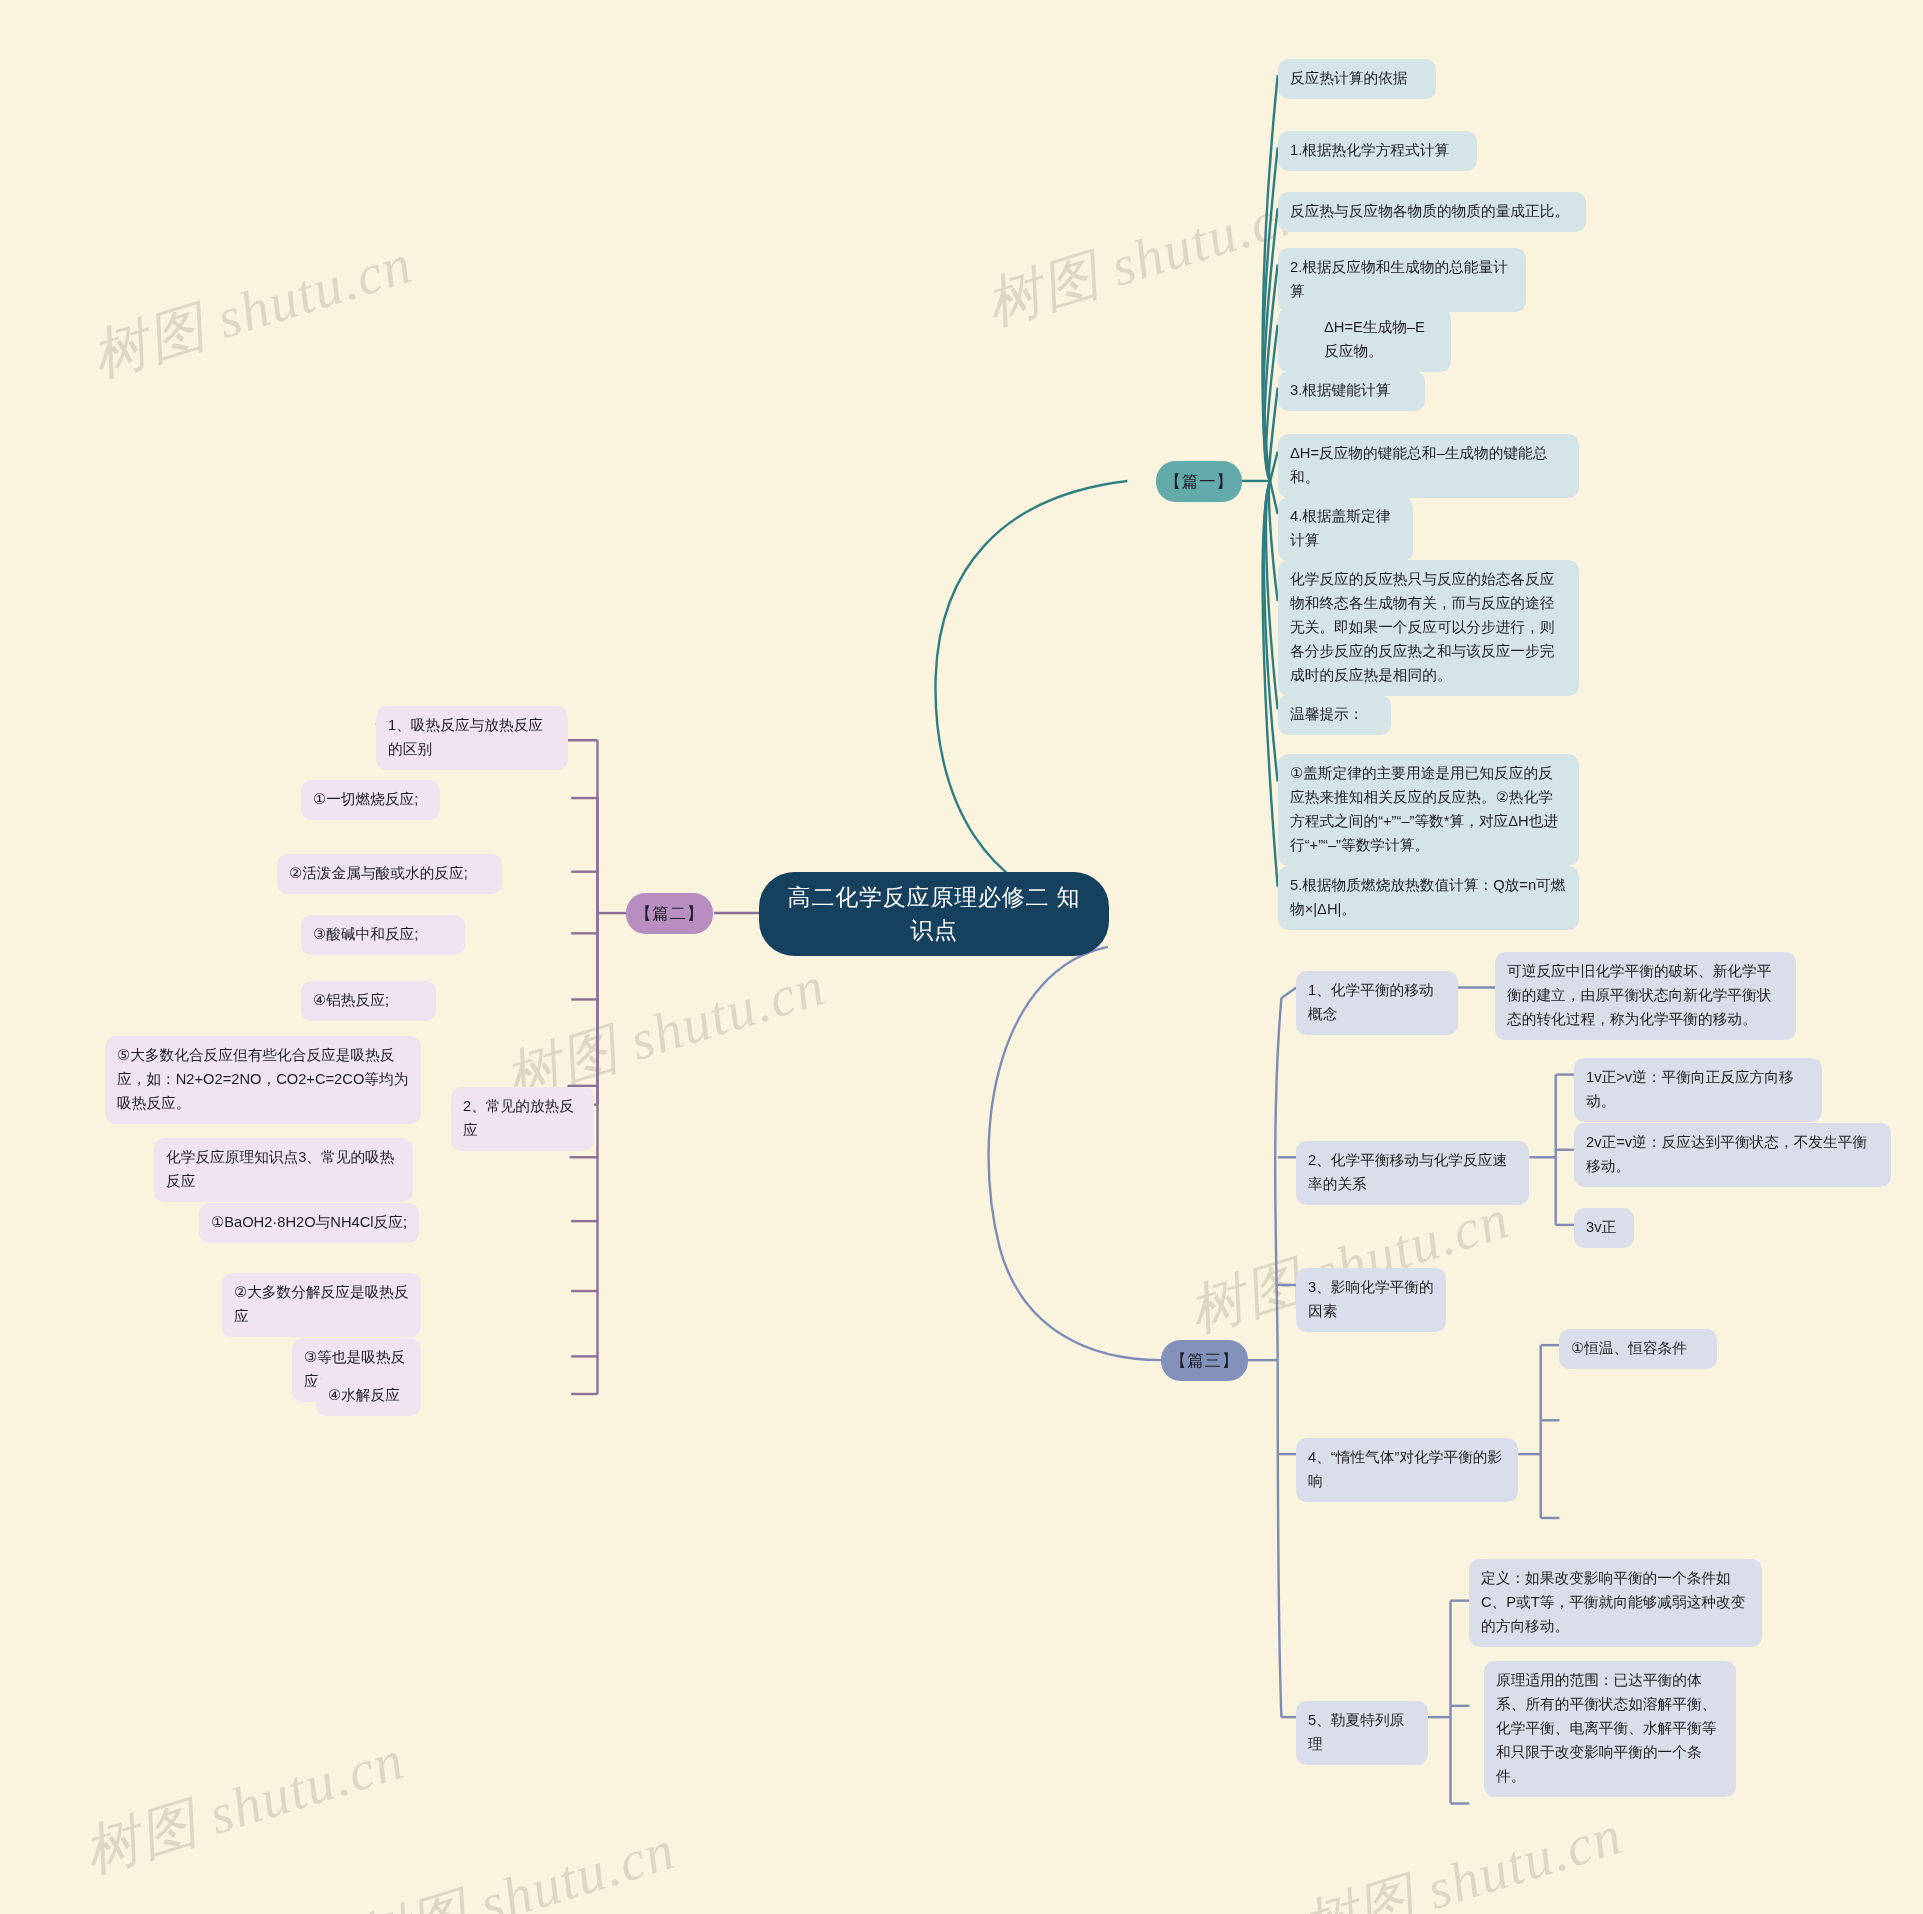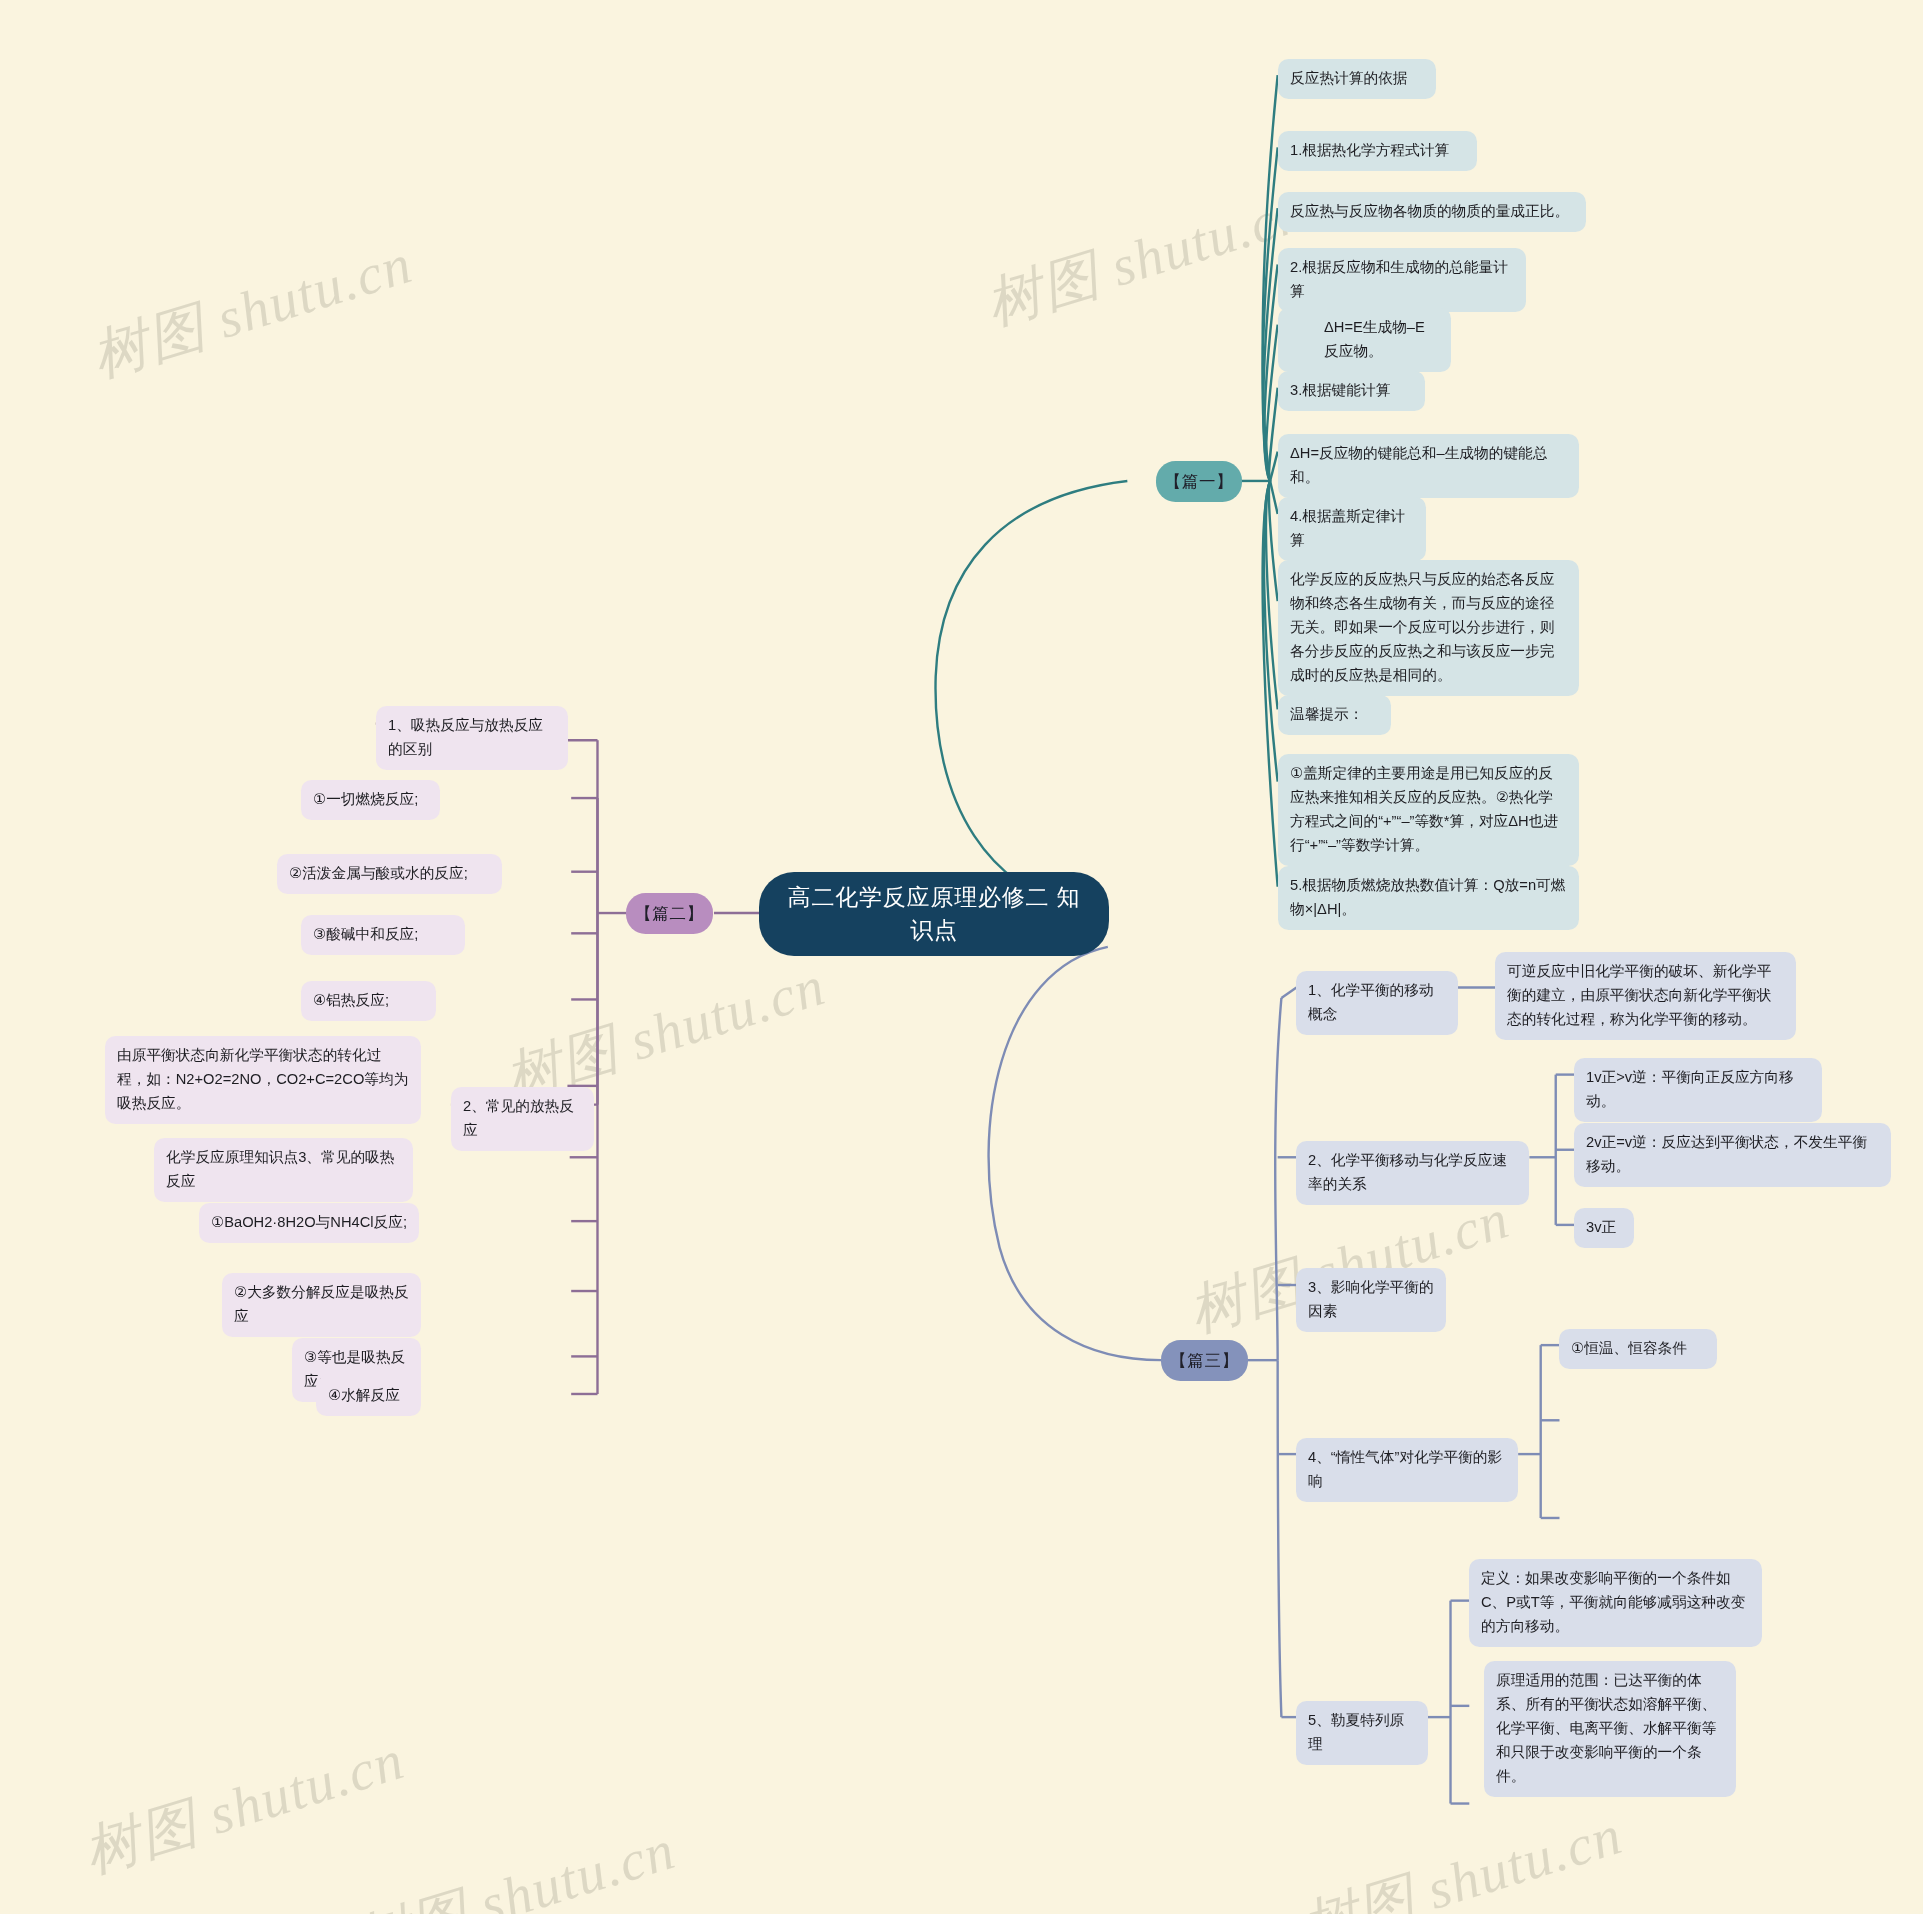--- a/index.html
+++ b/index.html
@@ -174,37 +174,37 @@
 
   <div class="badge b-teal" style="left:1156px;top:461px;width:86px;height:41px;">【篇一】</div>
 
   <div class="node n-teal" style="left:1278px;top:59px;width:158px;">反应热计算的依据</div>
   <div class="node n-teal" style="left:1278px;top:131px;width:199px;">1.根据热化学方程式计算</div>
   <div class="node n-teal" style="left:1278px;top:192px;width:308px;">反应热与反应物各物质的物质的量成正比。</div>
   <div class="node n-teal" style="left:1278px;top:248px;width:248px;">2.根据反应物和生成物的总能量计算</div>
   <div class="node n-teal" style="left:1278px;top:308px;width:173px;padding-left:46px;">ΔH=E生成物–E反应物。</div>
   <div class="node n-teal" style="left:1278px;top:371px;width:147px;">3.根据键能计算</div>
   <div class="node n-teal" style="left:1278px;top:434px;width:301px;">ΔH=反应物的键能总和–生成物的键能总和。</div>
-  <div class="node n-teal" style="left:1278px;top:497px;width:148px;">4.根据盖斯定律计算</div>
+  <div class="node n-teal" style="left:1278px;top:497px;width:135px;">4.根据盖斯定律计算</div>
   <div class="node n-teal" style="left:1278px;top:560px;width:301px;">化学反应的反应热只与反应的始态各反应物和终态各生成物有关，而与反应的途径无关。即如果一个反应可以分步进行，则各分步反应的反应热之和与该反应一步完成时的反应热是相同的。</div>
   <div class="node n-teal" style="left:1278px;top:695px;width:113px;">温馨提示：</div>
   <div class="node n-teal" style="left:1278px;top:754px;width:301px;">①盖斯定律的主要用途是用已知反应的反应热来推知相关反应的反应热。②热化学方程式之间的“+”“–”等数*算，对应ΔH也进行“+”“–”等数学计算。</div>
   <div class="node n-teal" style="left:1278px;top:866px;width:301px;">5.根据物质燃烧放热数值计算：Q放=n可燃物×|ΔH|。</div>
 
   <div class="badge b-purple" style="left:626px;top:893px;width:87px;height:41px;">【篇二】</div>
 
   <div class="node n-lav" style="left:376px;top:706px;width:192px;">1、吸热反应与放热反应的区别</div>
   <div class="node n-lav" style="left:451px;top:1087px;width:143px;">2、常见的放热反应</div>
 
 
   <div class="node n-lav" style="left:301px;top:780px;width:139px;">①一切燃烧反应;</div>
   <div class="node n-lav" style="left:277px;top:854px;width:225px;">②活泼金属与酸或水的反应;</div>
   <div class="node n-lav" style="left:301px;top:915px;width:164px;">③酸碱中和反应;</div>
   <div class="node n-lav" style="left:301px;top:981px;width:135px;">④铝热反应;</div>
-  <div class="node n-lav" style="left:105px;top:1036px;width:316px;">由原平衡状态向新化学平衡状态的转化过程，如：N2+O2=2NO，CO2+C=2CO等均为吸热反应。</div>
+  <div class="node n-lav" style="left:105px;top:1036px;width:316px;">⑤大多数化合反应但有些化合反应是吸热反应，如：N2+O2=2NO，CO2+C=2CO等均为吸热反应。</div>
   <div class="node n-lav" style="left:154px;top:1138px;width:259px;">化学反应原理知识点3、常见的吸热反应</div>
   <div class="node n-lav" style="left:199px;top:1203px;width:220px;">①BaOH2·8H2O与NH4Cl反应;</div>
   <div class="node n-lav" style="left:222px;top:1273px;width:199px;">②大多数分解反应是吸热反应</div>
   <div class="node n-lav" style="left:292px;top:1338px;width:129px;">③等也是吸热反应;</div>
   <div class="node n-lav" style="left:316px;top:1376px;width:105px;">④水解反应</div>
 
   <div class="badge b-slate" style="left:1161px;top:1340px;width:87px;height:41px;">【篇三】</div>
 
   <div class="node n-blue" style="left:1296px;top:971px;width:162px;">1、化学平衡的移动概念</div>
   <div class="node n-blue" style="left:1296px;top:1141px;width:233px;">2、化学平衡移动与化学反应速率的关系</div>

